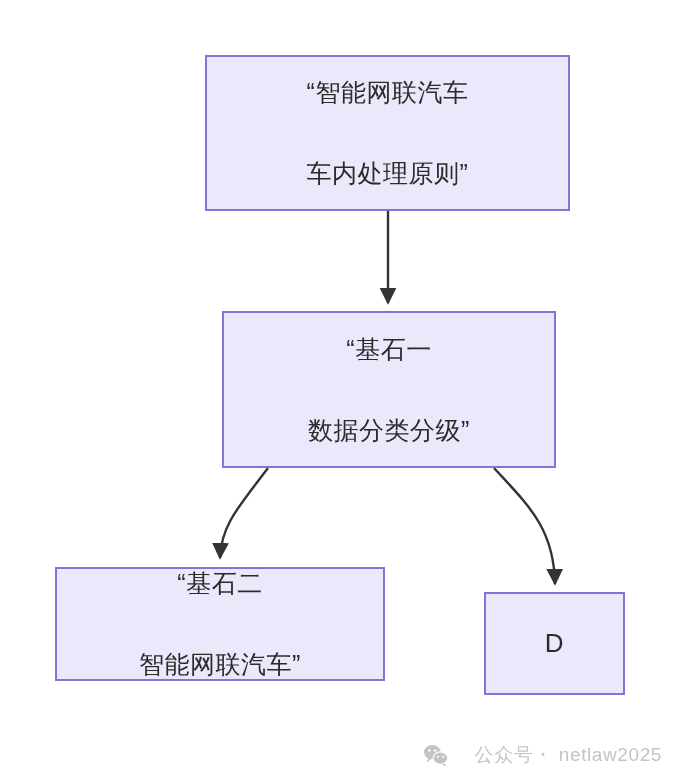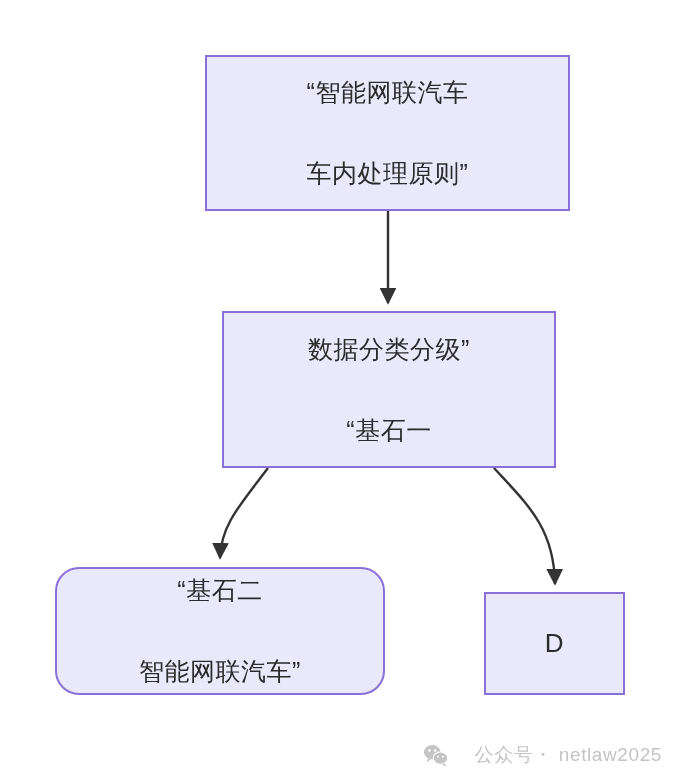--- a/index.html
+++ b/index.html
@@ -68,22 +68,21 @@
     left: 222px;
     top: 311px;
     width: 334px;
     height: 157px;
   }
 
   #node-c {
     left: 55px;
     top: 567px;
     width: 330px;
-    height: 128px;
-    border-radius: 24px;
+    height: 114px;
   }
 
   #node-d {
     left: 484px;
     top: 592px;
     width: 141px;
     height: 103px;
     font-size: 26px;
   }
 
@@ -129,22 +128,22 @@
 
     <path d="M 494 468 C 528 505, 554 528, 555 584" fill="none" stroke="#333333" stroke-width="2.4" marker-end="url(#arrowhead)"></path>
   </svg>
 
   <div class="node" id="node-a">
     <span class="line">“智能网联汽车</span>
     <span class="line">车内处理原则”</span>
   </div>
 
   <div class="node" id="node-b">
+    <span class="line">“基石一</span>
     <span class="line">数据分类分级”</span>
-    <span class="line">“基石一</span>
   </div>
 
   <div class="node" id="node-c">
     <span class="line">“基石二</span>
     <span class="line">智能网联汽车”</span>
   </div>
 
   <div class="node" id="node-d">
     <span class="line">D</span>
   </div>

